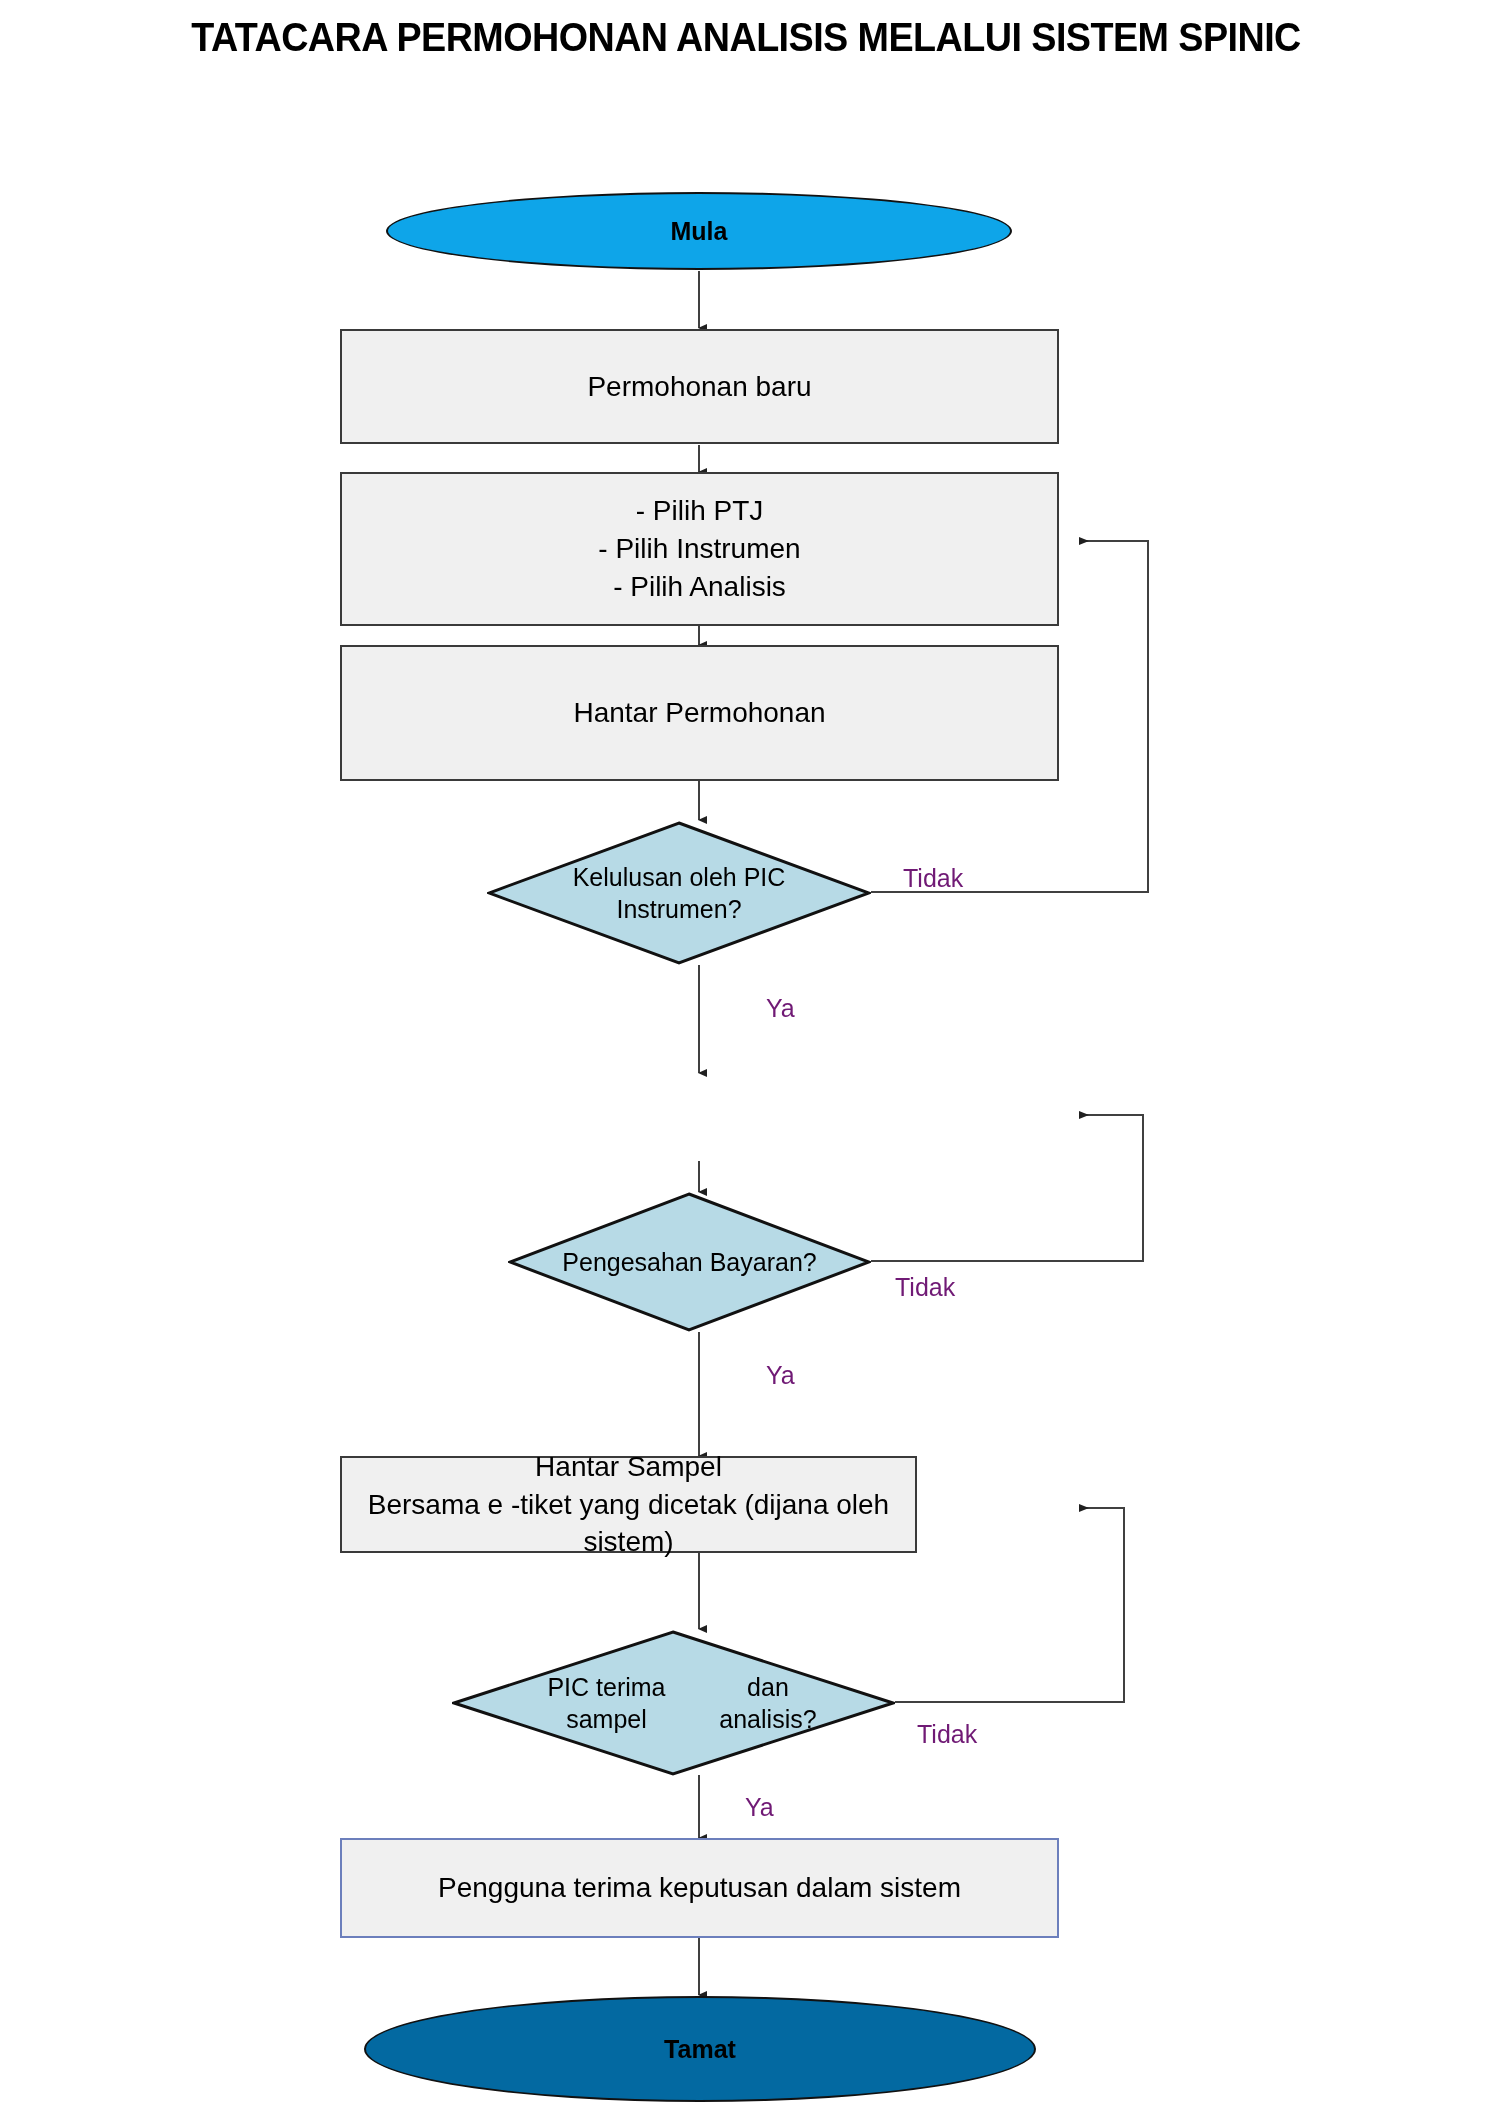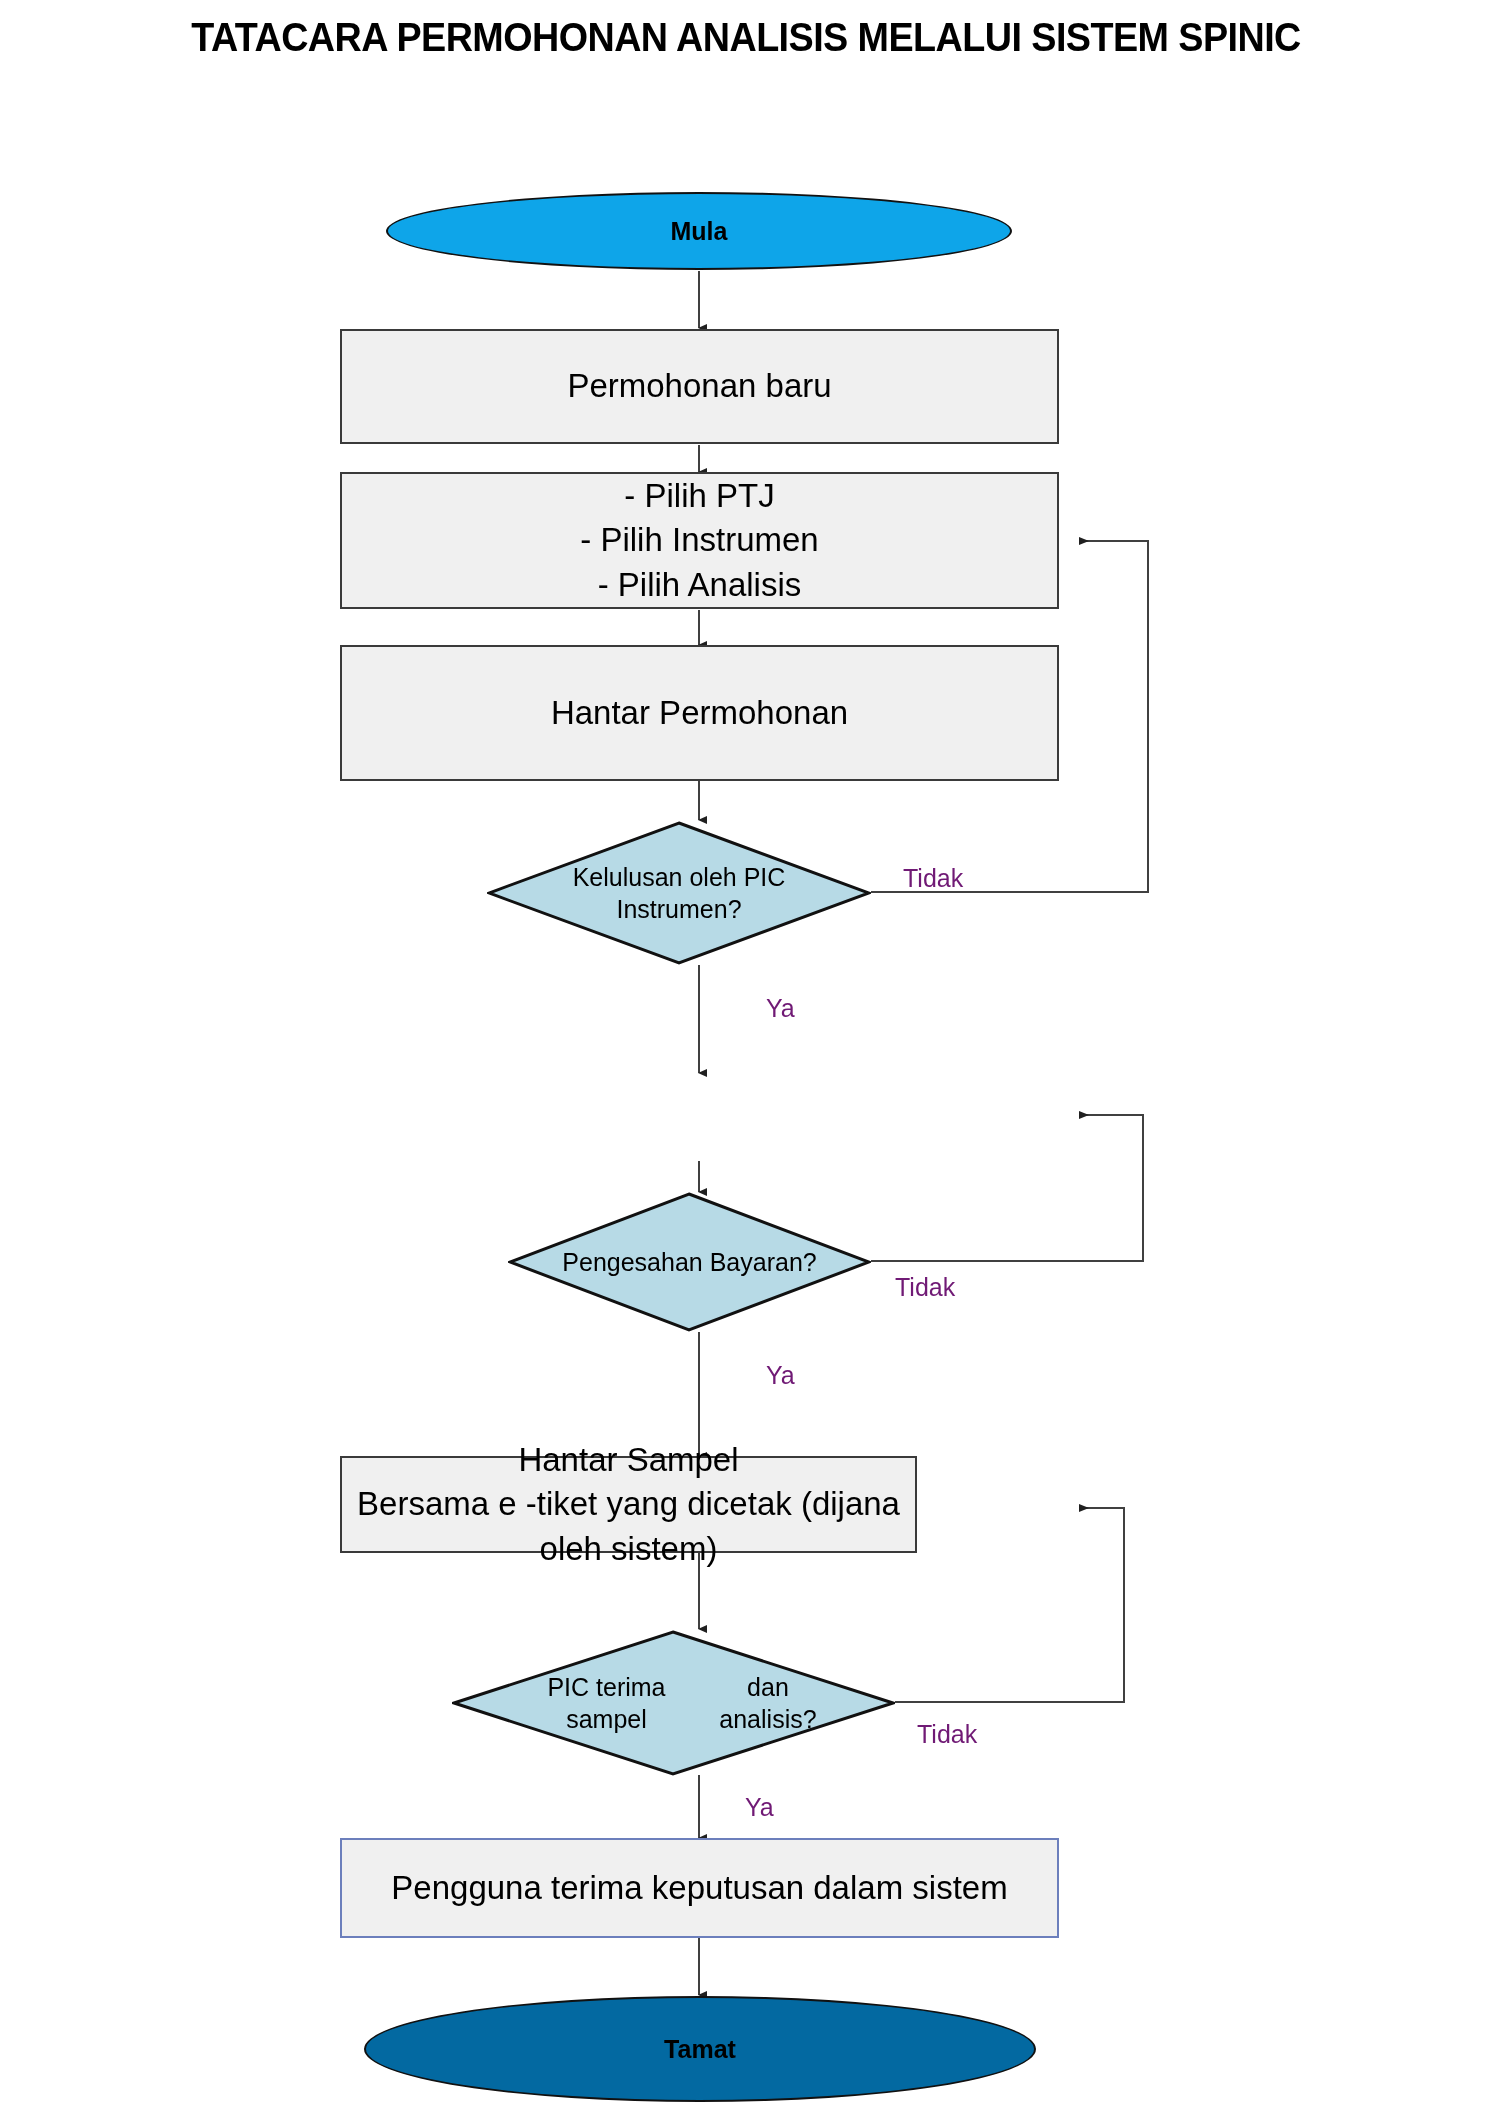--- a/index.html
+++ b/index.html
@@ -69,21 +69,21 @@
     font-size: 25px;
     line-height: 1.2;
   }
   .terminator.start { background: #0ea5e9; }
   .terminator.end   { background: #0369a1; }
 
   
   .process {
     background: #F0F0F0;
     border: 2px solid #3A3A3A;
-    font-size: 33px;
+    font-size: 28px;
     line-height: 1.35;
     font-weight: normal;
   }
   .process.highlight-border {
     border: 2px solid #6C7FBC;
   }
   .process .line-strong {
     display: block;
     font-weight: bold;
   }
@@ -174,21 +174,21 @@
 <div id="shape-layer">
 
   <div class="node terminator start" style="left:386px; top:192px; width:626px; height:78px;">
     <span>Mula</span>
   </div>
 
   <div class="node process" style="left:340px; top:329px; width:719px; height:115px;">
     <span>Permohonan baru</span>
   </div>
 
-  <div class="node process" style="left:340px; top:472px; width:719px; height:137px; flex-direction:column;">
+  <div class="node process" style="left:340px; top:472px; width:719px; height:154px; flex-direction:column;">
     <span>- Pilih PTJ</span>
     <span>- Pilih Instrumen</span>
     <span>- Pilih Analisis</span>
   </div>
 
   <div class="node process" style="left:340px; top:645px; width:719px; height:136px;">
     <span>Hantar Permohonan</span>
   </div>
 
   <div class="decision-wrap" style="left:487px; top:821px; width:384px; height:144px;">

